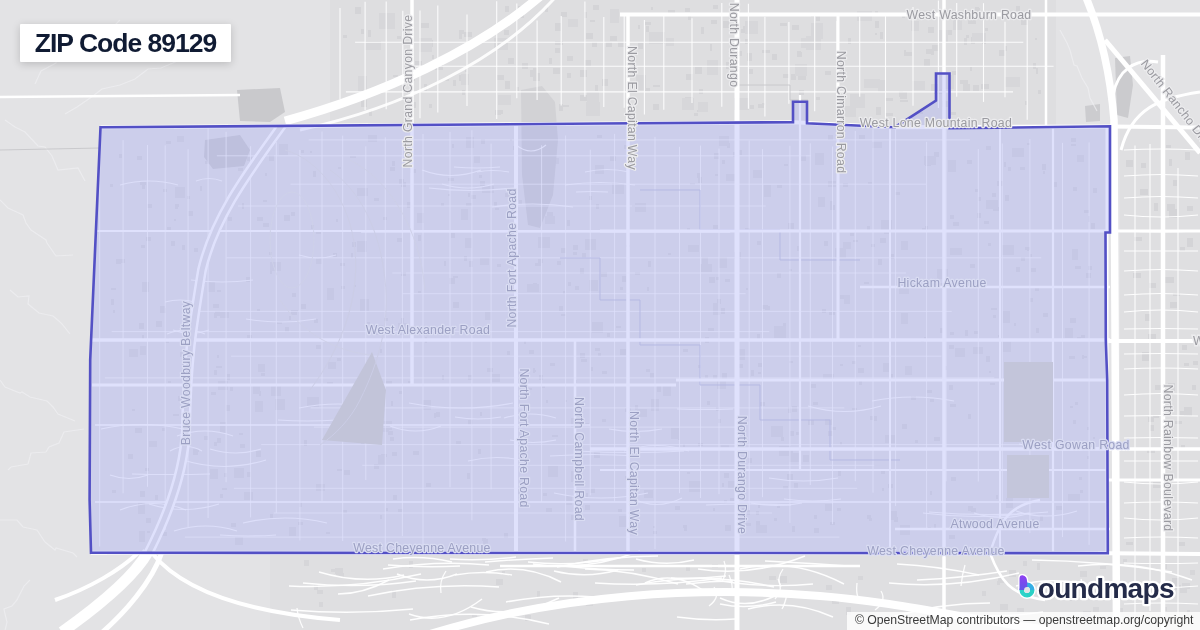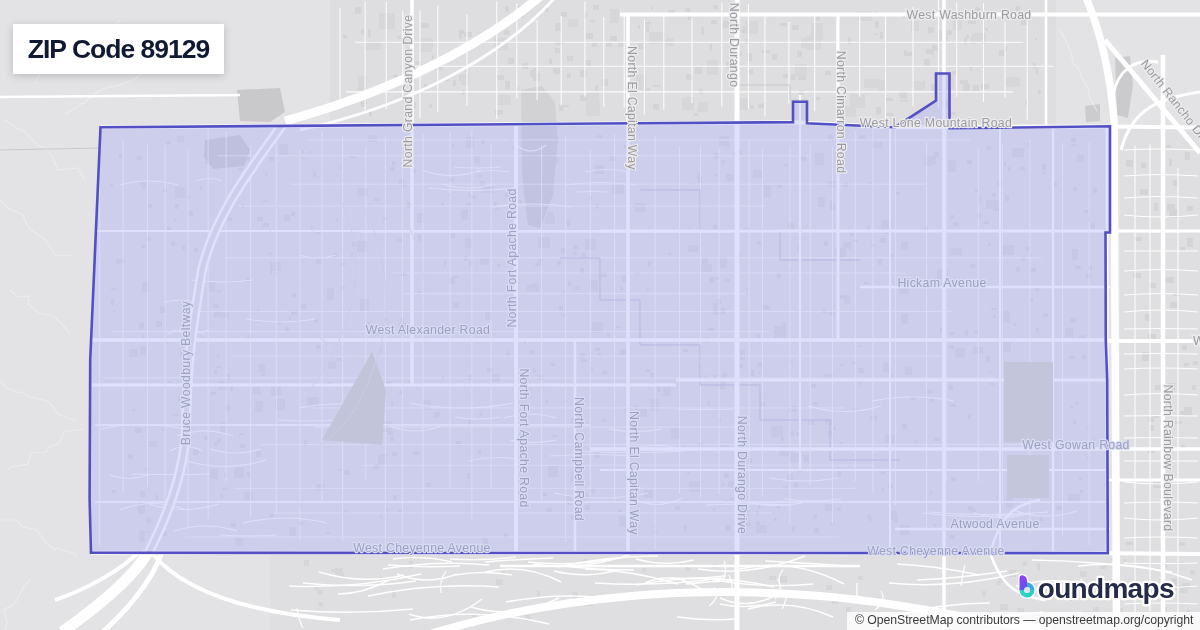--- a/index.html
+++ b/index.html
@@ -1,16 +1,16 @@
 <!DOCTYPE html>
 <html><head><meta charset="utf-8">
 <style>
 html,body{margin:0;padding:0;width:1200px;height:630px;overflow:hidden;}
 body{font-family:"Liberation Sans",sans-serif;position:relative;}
-#badge{position:absolute;left:13px;top:24px;width:211px;height:50px;background:#fff;border-radius:1px;
+#badge{position:absolute;left:20px;top:24px;width:211px;height:38px;background:#fff;border-radius:1px;
 box-shadow:0 2px 8px rgba(0,0,0,0.18);display:flex;align-items:center;justify-content:center;}
 #badge span{font-size:26.5px;font-weight:bold;color:#101b33;letter-spacing:-1px;}
 </style></head>
 <body>
 <svg width="1200" height="630" viewBox="0 0 1200 630" font-family="Liberation Sans, sans-serif">
     <defs>
 <clipPath id="zipclip">
         <path d="M100.5,127.3 L600.0,123.5 L793.0,122.2 L793.0,101.8 L807.0,101.8 L807.0,123.3 L895.0,127.2 L936.0,100.5 L936.0,73.5 L949.5,73.5 L949.5,128.3 L1110.0,126.3 L1110.0,232.5 L1105.5,232.5 L1105.8,340.0 L1107.2,380.0 L1107.8,553.2 L91.0,552.8 L89.6,500.0 L90.2,360.0 L100.5,127.3 Z"></path>
       </clipPath>
 <linearGradient id="gstem" x1="0" y1="0" x2="0" y2="1">

